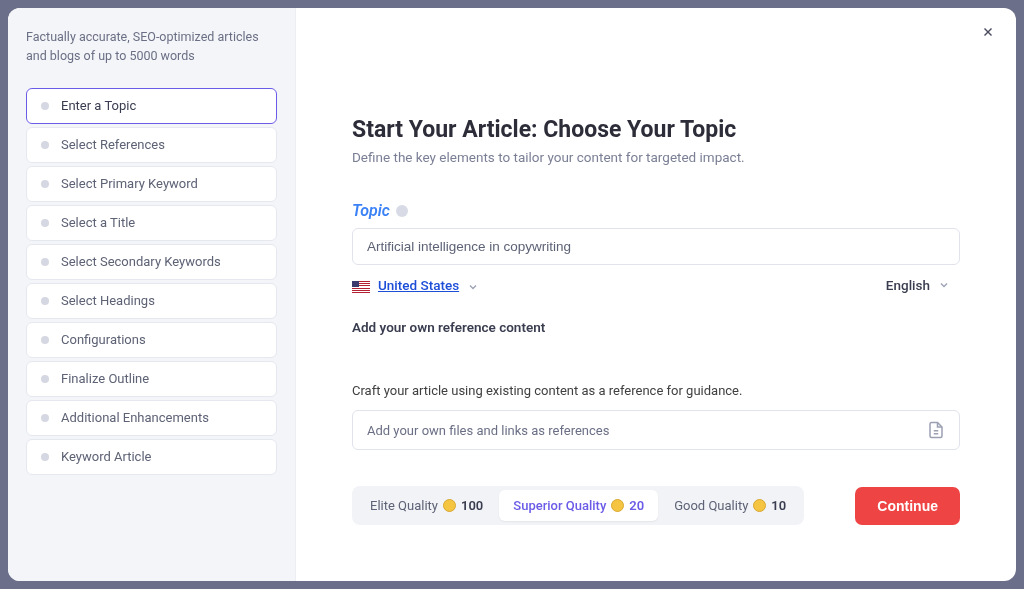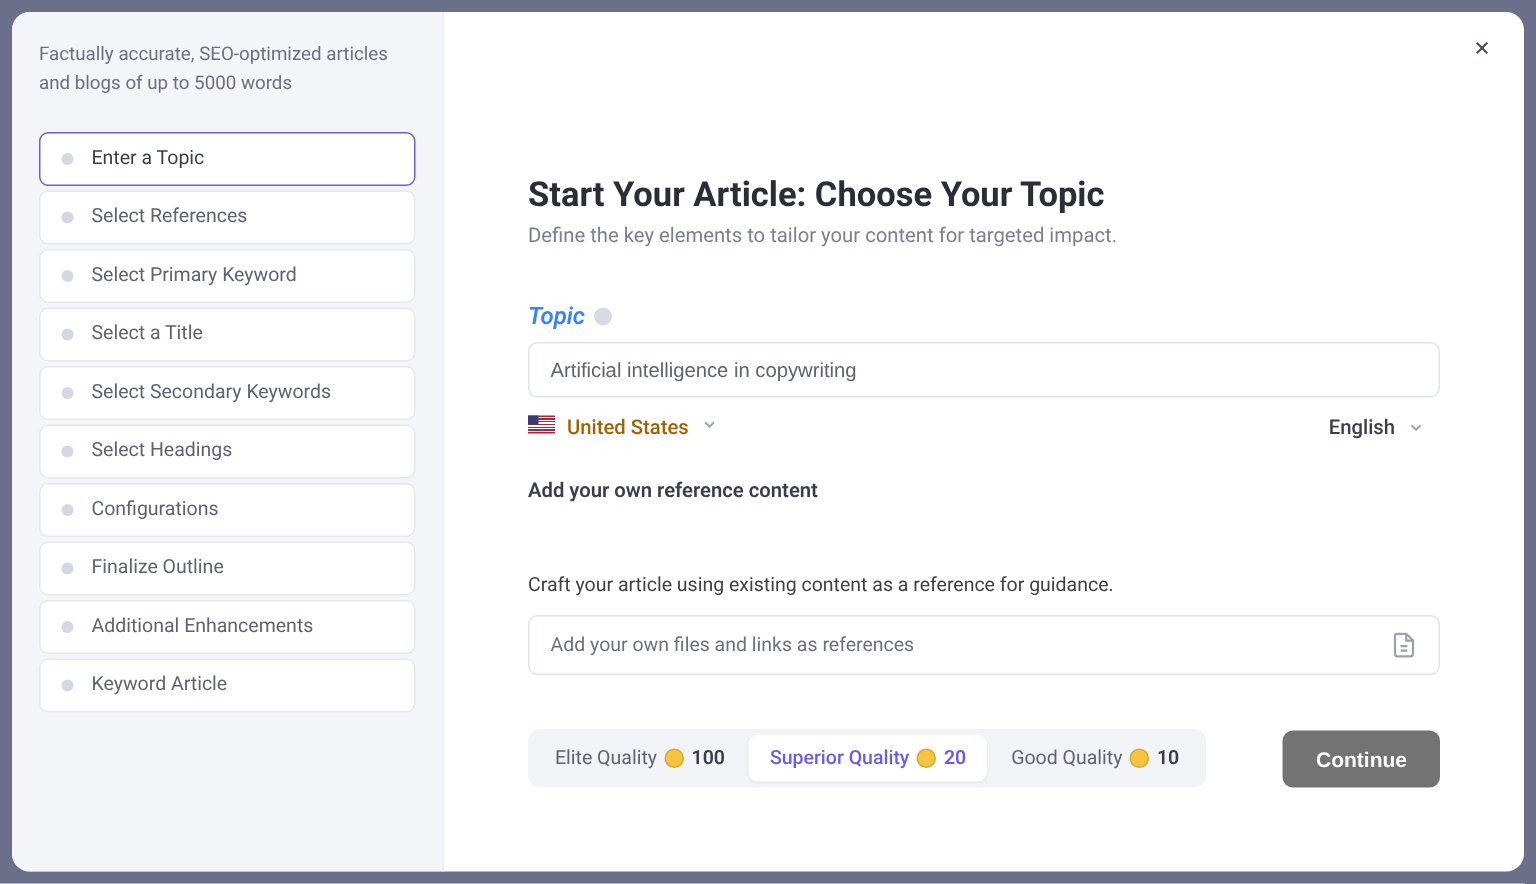--- a/index.html
+++ b/index.html
@@ -147,26 +147,27 @@
       outline: none;
     }
     .locale-row {
       display: flex;
       justify-content: space-between;
       align-items: center;
       margin-bottom: 26px;
     }
     .locale-select {
       display: flex;
-      align-items: flex-start;
+      align-items: flex-end;
       gap: 8px;
       font-size: 13.5px;
-      color: #a16207;
+      color: #1d4ed8;
       font-weight: 500;
       cursor: pointer;
+      text-decoration: underline;
     }
     .flag {
       width: 18px;
       height: 12px;
       background: linear-gradient(to bottom, #b22234 0%, #b22234 8%, white 8%, white 15%, #b22234 15%, #b22234 23%, white 23%, white 31%, #b22234 31%, #b22234 38%, white 38%, white 46%, #b22234 46%, #b22234 54%, white 54%, white 62%, #b22234 62%, #b22234 69%, white 69%, white 77%, #b22234 77%, #b22234 85%, white 85%, white 92%, #b22234 92%);
       position: relative;
     }
     .flag::before {
       content: '';
       position: absolute;
@@ -255,21 +256,21 @@
       height: 13px;
       border-radius: 50%;
       background: #f5c542;
       border: 1px solid #d9a82e;
     }
     .pill-count {
       font-weight: 600;
       color: #3a3d4f;
     }
     .continue-btn {
-      background: #737373;
+      background: #ef4444;
       color: #fff;
       font-size: 14px;
       font-weight: 600;
       padding: 11px 22px;
       border: none;
       border-radius: 7px;
       cursor: pointer;
     }
     .lang-select {
       display: flex;

